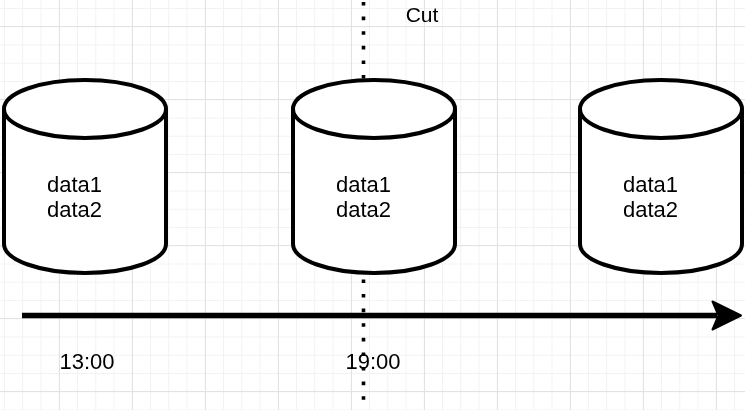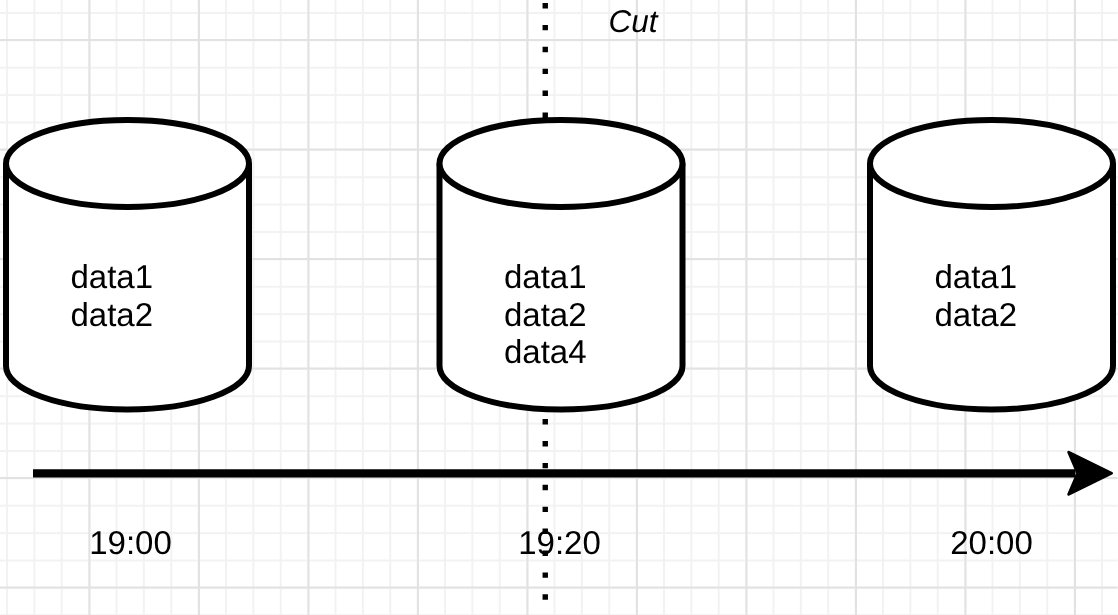--- a/index.html
+++ b/index.html
@@ -35,21 +35,20 @@
     position: absolute;
     line-height: 25px;
     white-space: nowrap;
   }
   .cut-label {
     left: 392px;
     top: 2px;
     width: 60px;
     font-size: 21px;
     text-align: center;
-    font-style: italic;
   }
   .db-text {
     position: absolute;
     top: 172px;
     width: 145px;
     text-align: center;
     font-size: 22px;
     line-height: 25px;
   }
   .db-text.db1 { left: 2px; }
@@ -99,25 +98,23 @@
   <div class="label cut-label">Cut</div>
 
   <div class="db-text db1">
     <div>data1</div>
     <div>data2</div>
   </div>
 
   <div class="db-text db2">
     <div>data1</div>
     <div>data2</div>
-    <div>data4</div>
   </div>
 
   <div class="db-text db3">
     <div>data1</div>
     <div>data2</div>
   </div>
 
-  <div class="time-label t1">19:00</div>
-  <div class="time-label t2">19:20</div>
-  <div class="time-label t3">20:00</div>
+  <div class="time-label t1">13:00</div>
+  <div class="time-label t2">19:00</div>
 
 </div>
 
 </body></html>

